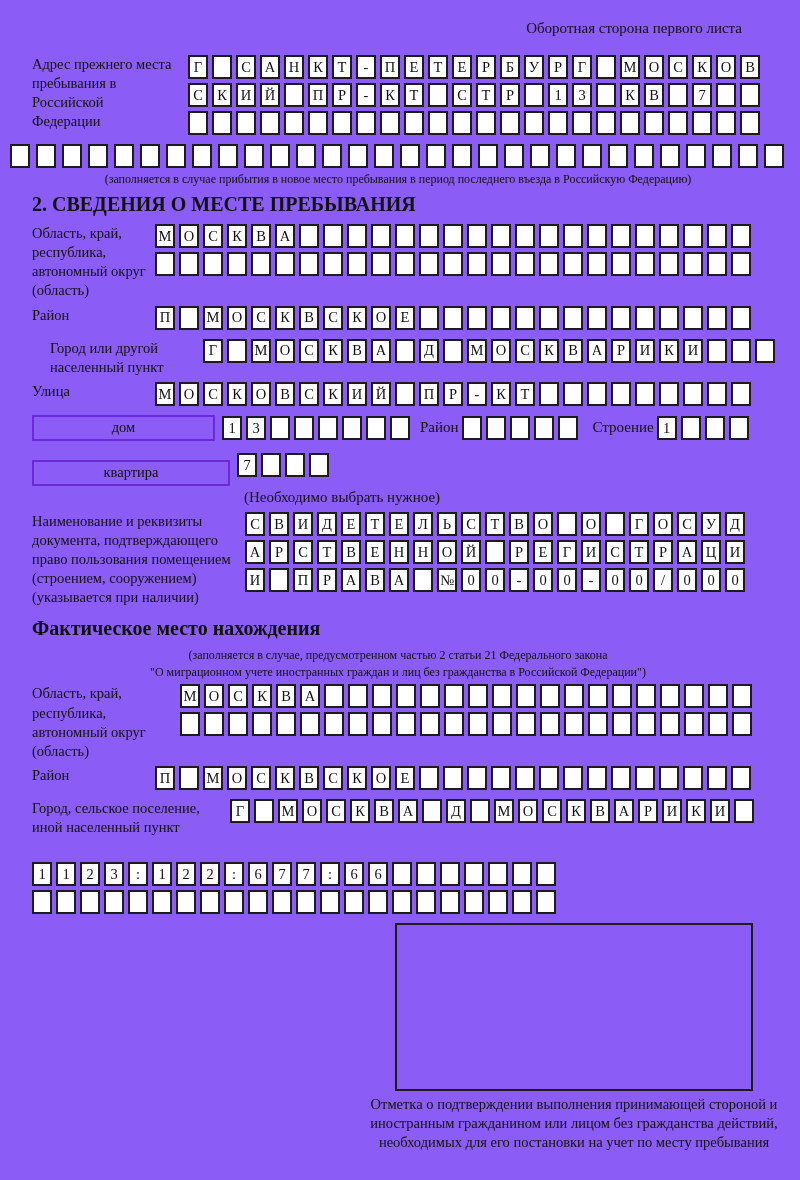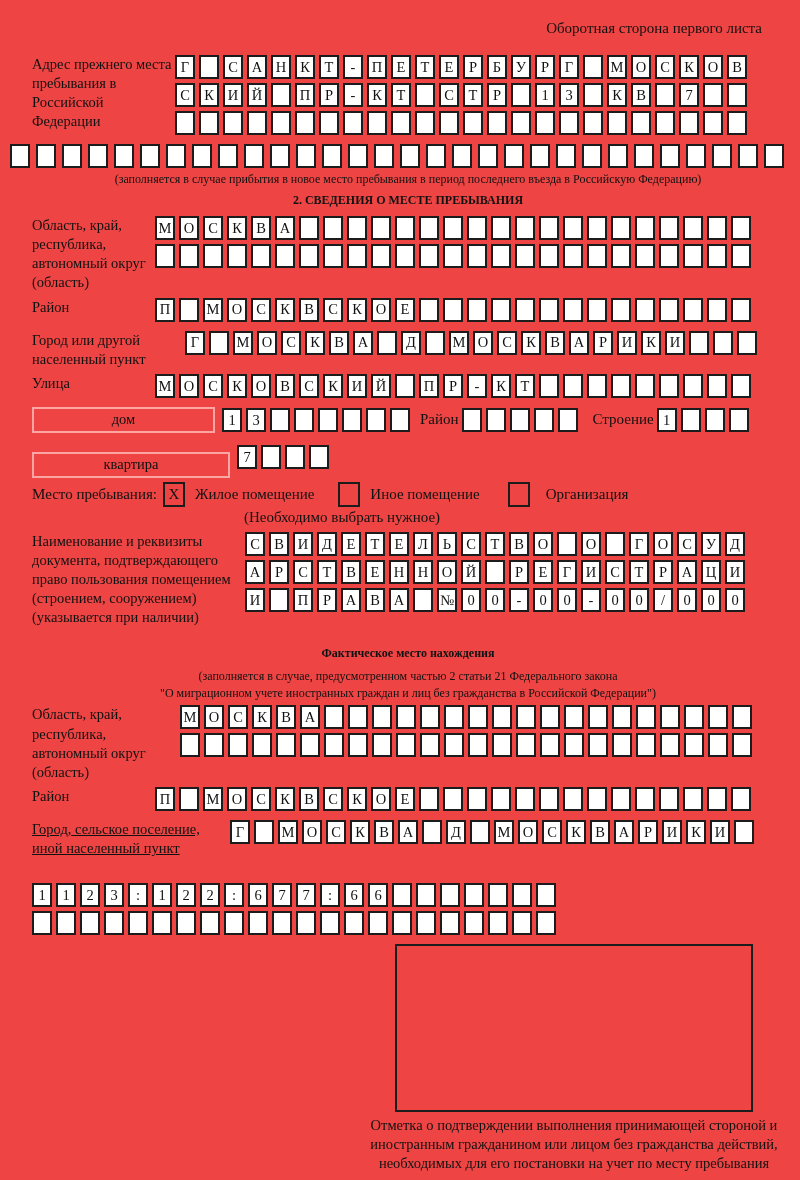--- a/index.html
+++ b/index.html
@@ -1,44 +1,44 @@
 <!DOCTYPE html>
 <html><head>
 <meta charset="utf-8">
 <style>
   * { margin:0; padding:0; box-sizing:border-box; }
   body { background:#fff; font-family:"Liberation Serif","DejaVu Serif",serif; color:#111; }
-  .page { position:relative; width:800px; height:1180px; padding:12px 16px 0 32px; background:#ef4444; overflow:hidden; }
+  .page { position:relative; width:800px; height:1180px; padding:12px 36px 0 32px; background:#8b5cf6; overflow:hidden; }
 
   .header-note { text-align:right; padding-right:22px; font-size:15px; margin-top:8px; }
 
   .field { display:flex; align-items:flex-start; margin-bottom:5px; }
   .label { font-size:14.5px; line-height:1.32; flex:none; }
   .lw140 { width:140px; margin-right:3px; }
   .lw120 { width:120px; margin-right:3px; }
-  .lw146 { width:146px; margin-right:7px; }
+  .lw146 { width:146px; margin-right:7px;margin-left:18px; }
   .lw200 { width:200px; margin-right:13px; }
   .lw145 { width:145px; margin-right:3px; }
-  .lw193 { width:193px; margin-right:5px;text-decoration:underline; }
+  .lw193 { width:193px; margin-right:5px; }
   .lw185 { width:185px; margin-right:5px; }
 
   .rows { display:flex; flex-direction:column; }
   .boxrow { display:flex; gap:4px; margin-bottom:4px; }
   .cell { flex:none; width:20px; height:24px; border:2px solid #1c1c1c;
           display:flex; align-items:center; justify-content:center;
           font-size:14.5px; line-height:1; background:#fff; }
   .fullrow { gap:6px; margin-left:-22px; }
   .pt20 { padding-top:20px; }
 
   .note-center { text-align:center; font-size:12px; margin:2px 0 4px 0; }
   .note-left { text-align:left; font-size:14px; margin:1px 0 4px 0; }
-  .heading { text-align:center; font-size:12px; font-weight:bold; margin:6px 0 8px 0; }
+  .heading { font-size:20px; font-weight:bold; margin:6px 0 8px 0; }
 
   .house-row { display:flex; align-items:center; margin-bottom:3px; }
-  .widebox { flex:none; height:26px; border:2px solid #fca5a5; display:flex;
+  .widebox { flex:none; height:26px; border:2px solid #6d28d9; display:flex;
              align-items:center; justify-content:center; font-size:14.5px; }
   .dom-box { width:183px; margin-right:7px; }
   .kv-box { width:198px; margin-right:7px;margin-top:16px; }
   .inline-label { font-size:15px; flex:none; }
 
   .stay-row { display:flex; align-items:center; margin-top:4px; margin-bottom:2px; }
   .checkcell { flex:none; width:22px; height:25px; border:2px solid #1c1c1c;
                display:flex; align-items:center; justify-content:center; font-size:15px; }
   .stay-note { font-size:15px; margin:0 0 6px 175px; width:270px; text-align:center; }
 
@@ -47,21 +47,21 @@
   .mr3 { margin-right:3px; } .ml10 { margin-left:10px; } .ml15 { margin-left:15px; }
   .ml6 { margin-left:6px; } .ml24 { margin-left:24px; } .ml28 { margin-left:28px; } .ml16 { margin-left:16px; }
 </style>
 </head>
 <body>
 
 <div class="page">
 
   <div class="header-note">Оборотная сторона первого листа</div>
 
-  <div class="field" style="margin-top:18px;">
+  <div class="field" style="margin-top:18px;gap:13px;">
     <div class="label lw140">Адрес прежнего места пребывания в Российской Федерации</div>
     <div class="rows">
       <div class="boxrow">
           <span class="cell">Г</span>
           <span class="cell"></span>
           <span class="cell">С</span>
           <span class="cell">А</span>
           <span class="cell">Н</span>
           <span class="cell">К</span>
           <span class="cell">Т</span>
@@ -357,29 +357,20 @@
   <div class="house-row">
     <div class="widebox kv-box">квартира</div>
     <div class="boxrow" style="margin-bottom:0;">
         <span class="cell">7</span>
         <span class="cell"></span>
         <span class="cell"></span>
         <span class="cell"></span>
       </div>
   </div>
 
-  <div class="stay-row">
-    <span class="inline-label">Место пребывания:</span>
-    <span class="checkcell ml6">X</span>
-    <span class="inline-label ml10">Жилое помещение</span>
-    <span class="checkcell ml24"></span>
-    <span class="inline-label ml10">Иное помещение</span>
-    <span class="checkcell ml28"></span>
-    <span class="inline-label ml16">Организация</span>
-  </div>
   <div class="stay-note">(Необходимо выбрать нужное)</div>
 
   <div class="field">
     <div class="label lw200">Наименование и реквизиты документа, подтверждающего право пользования помещением (строением, сооружением) (указывается при наличии)</div>
     <div class="rows">
       <div class="boxrow">
           <span class="cell">С</span>
           <span class="cell">В</span>
           <span class="cell">И</span>
           <span class="cell">Д</span>
@@ -443,21 +434,21 @@
           <span class="cell">0</span>
           <span class="cell">0</span>
           <span class="cell">/</span>
           <span class="cell">0</span>
           <span class="cell">0</span>
           <span class="cell">0</span>
         </div>
     </div>
   </div>
 
-  <div class="heading" style="margin-top:19px;">Фактическое место нахождения</div>
+  <div class="heading" style="margin-top:10px;">Фактическое место нахождения</div>
   <div class="note-center">(заполняется в случае, предусмотренном частью 2 статьи 21 Федерального закона</div>
   <div class="note-center" style="margin-top:-2px;">"О миграционном учете иностранных граждан и лиц без гражданства в Российской Федерации")</div>
 
   <div class="field">
     <div class="label lw145">Область, край, республика, автономный округ (область)</div>
     <div class="rows">
       <div class="boxrow">
           <span class="cell">М</span>
           <span class="cell">О</span>
           <span class="cell">С</span>

